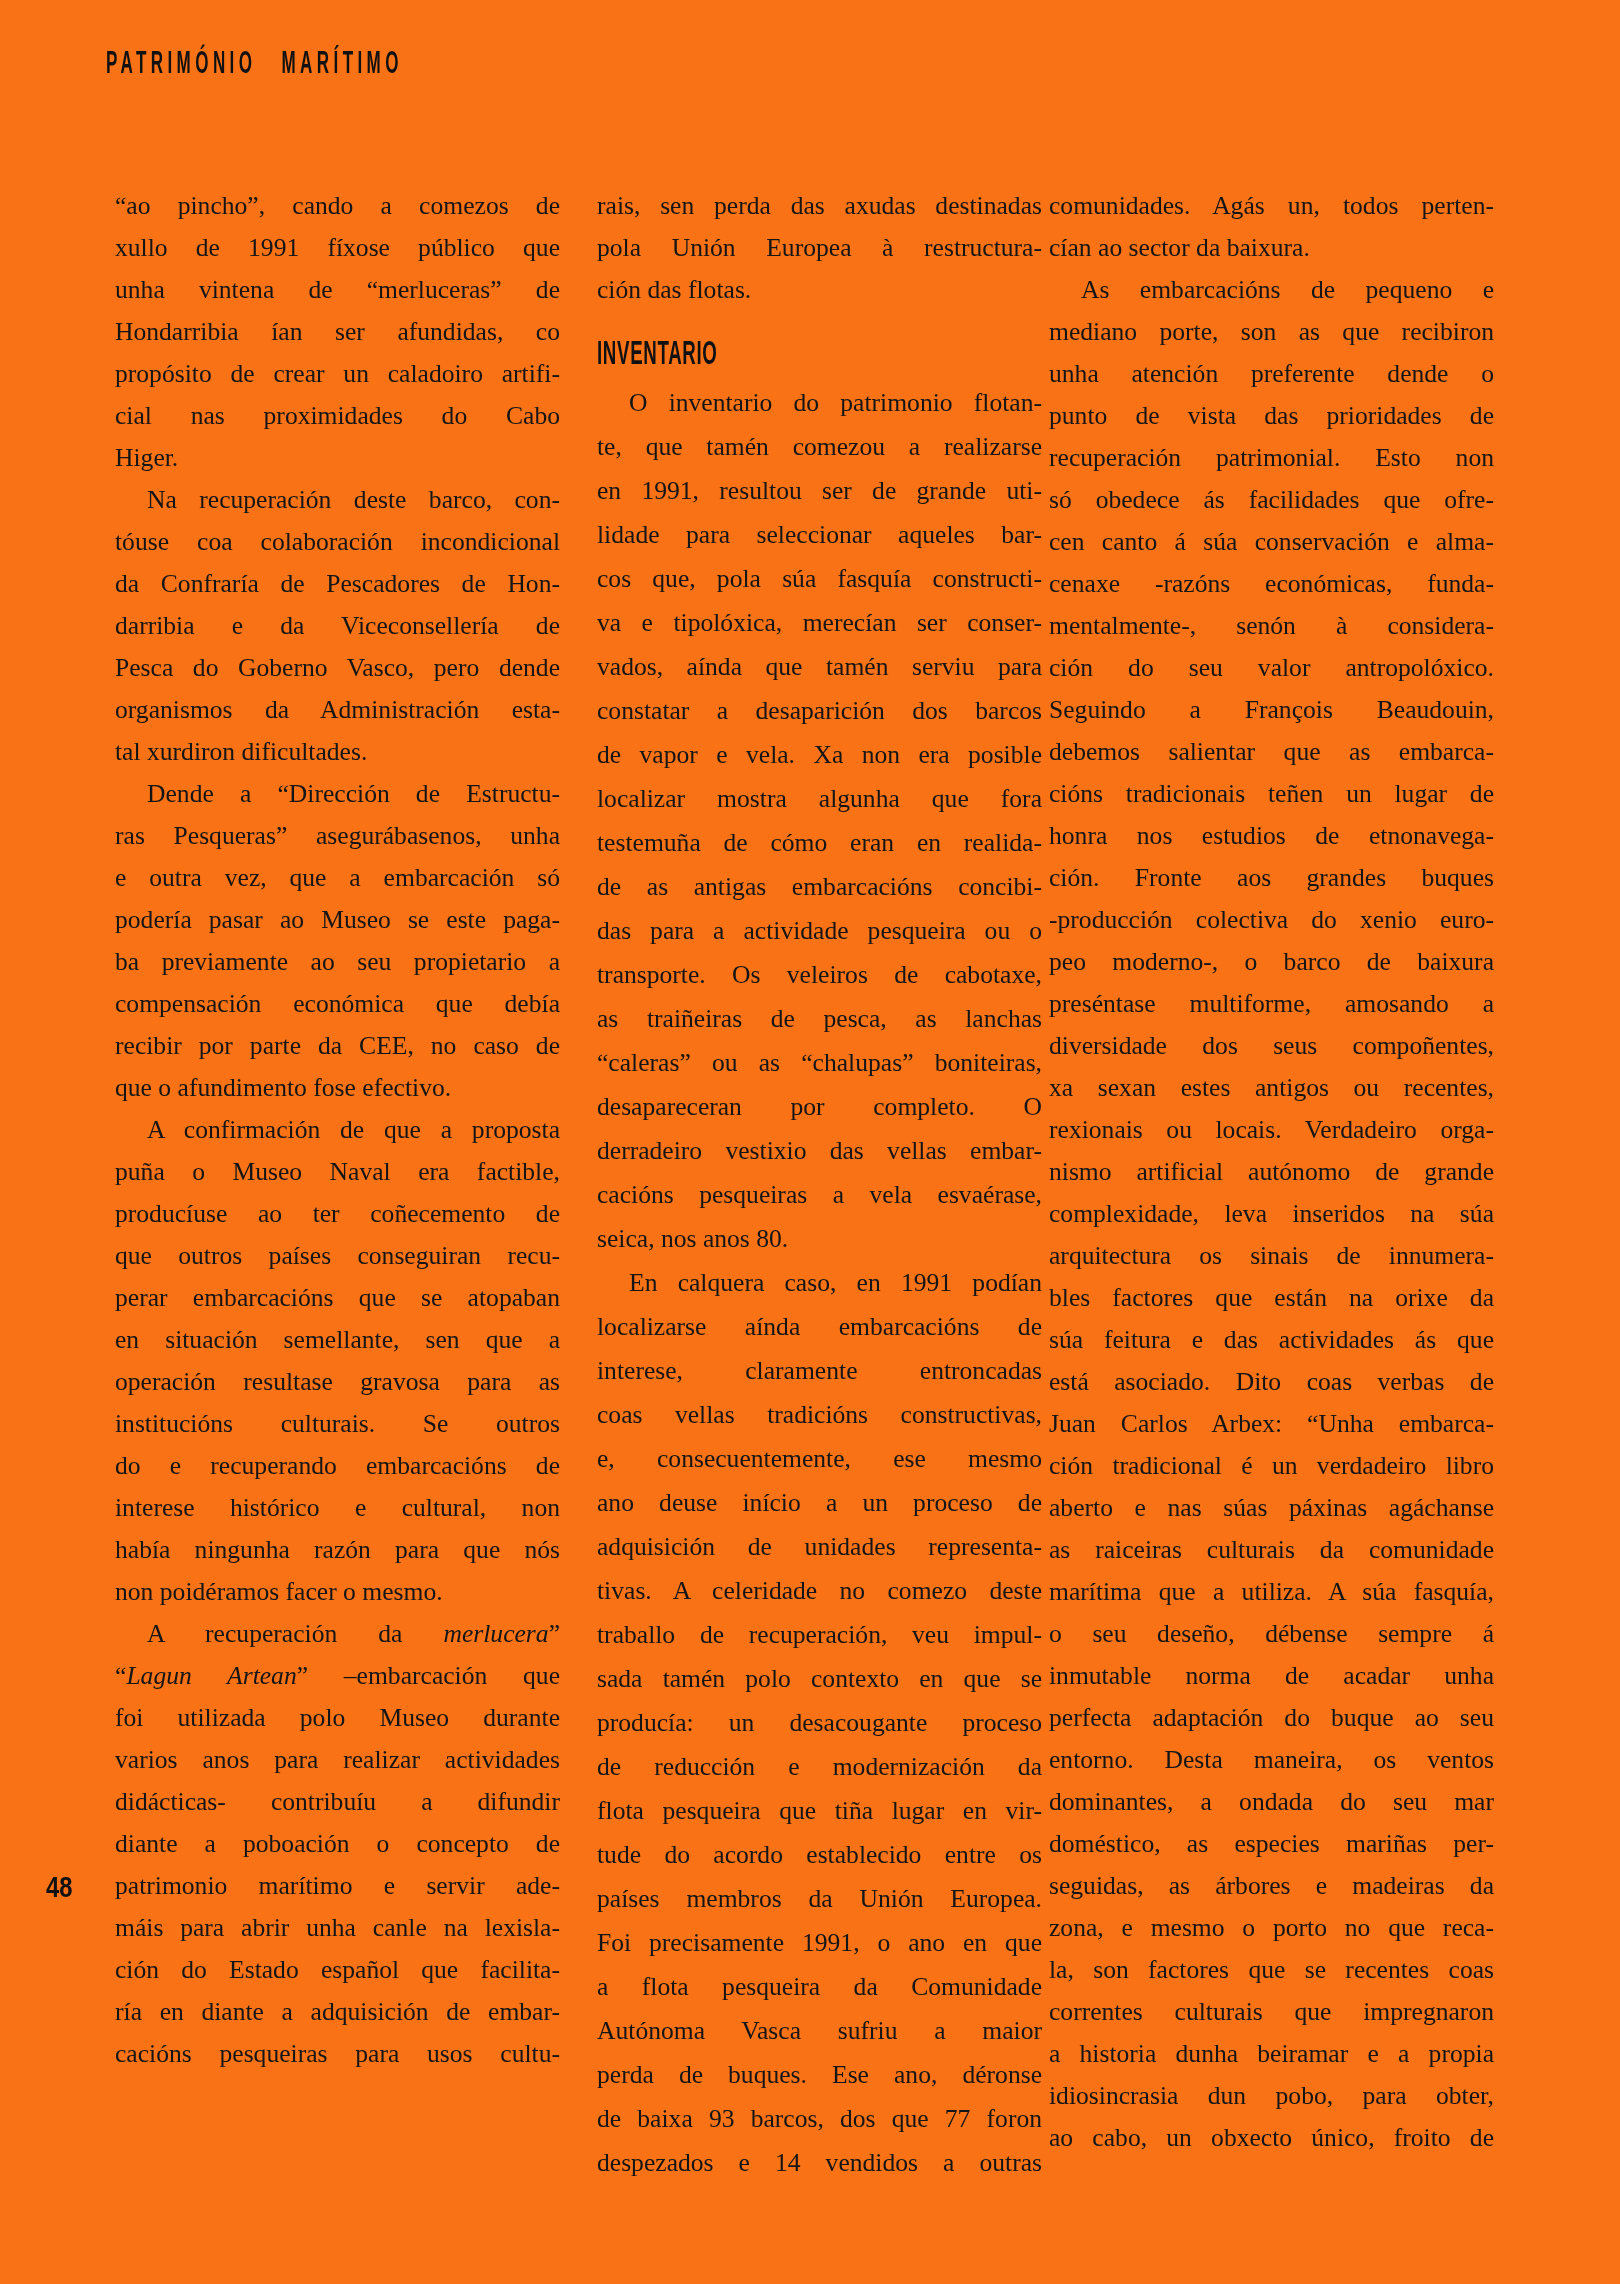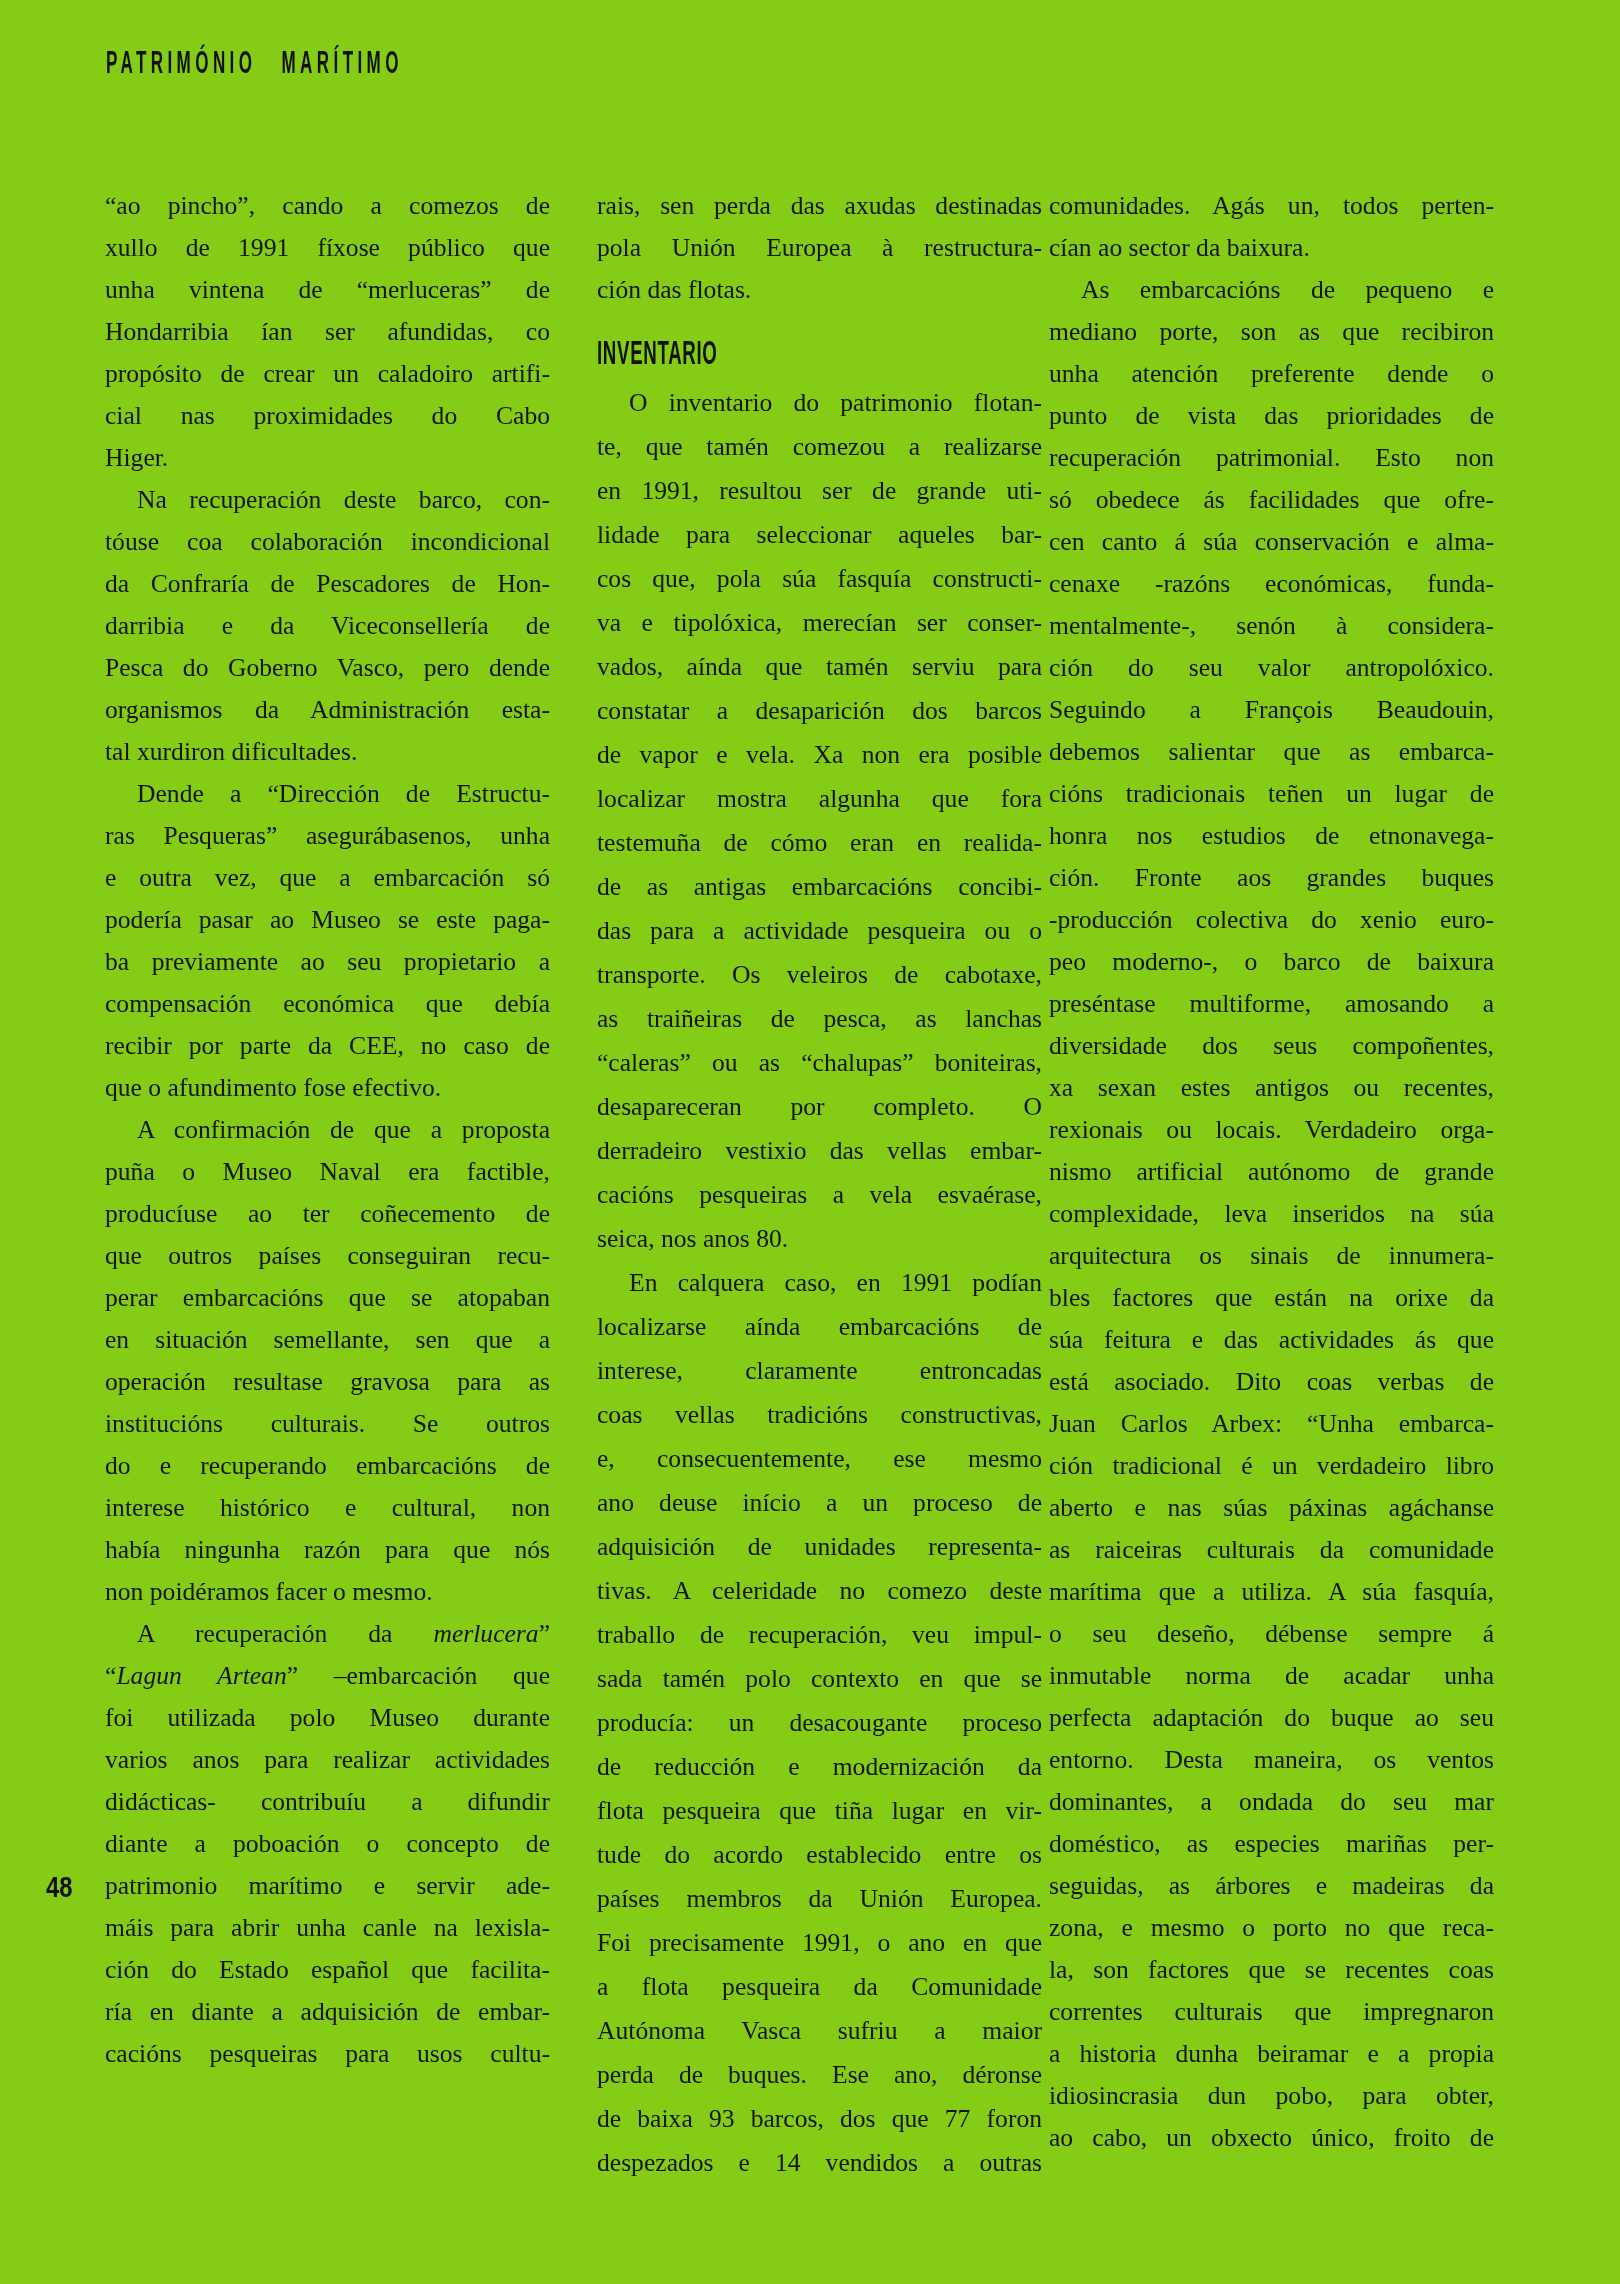--- a/index.html
+++ b/index.html
@@ -1,20 +1,20 @@
 <!DOCTYPE html>
 <html style="font-size:10px"><head>
 <meta charset="utf-8">
 <style>
   html,body { margin:0; padding:0; background:#d8d8d6; }
   .page {
     position:relative;
     width:1621px; height:2284px;
     margin:0 auto;
-    background:#84cc16;
+    background:#f97316;
     font-family:"Liberation Serif", serif;
     color:#151515;
     overflow:hidden;
   }
   .running-header {
     position:absolute; left:106px; top:47px;
     font-family:"Liberation Sans", sans-serif;
     font-weight:700; font-size:31px; line-height:31px;
     letter-spacing:8px; word-spacing:29px;
     transform:scaleX(0.55); transform-origin:0 0;
@@ -24,21 +24,21 @@
   .page-number {
     position:absolute; left:46px; top:1873px;
     font-family:"Liberation Sans", sans-serif;
     font-weight:700; font-size:29px; line-height:29px;
     transform:scaleX(0.82); transform-origin:0 0;
     color:#111;
   }
   .column {
     position:absolute; top:185px; width:445px;
   }
-  #col0 { left:105px; }
+  #col0 { left:115px; }
   #col1 { left:577px;margin-left:20px; }
   #col2 { left:1049px; }
   .block { --lh:42px; margin:0; }
   #col1 .block { --lh:44px; }
   #col1 .block:first-child { --lh:42px; }
   .line {
     height:var(--lh); line-height:var(--lh);
     font-size:25.6px;
     text-align:justify; text-align-last:justify; text-justify:inter-word;
     overflow:hidden;

